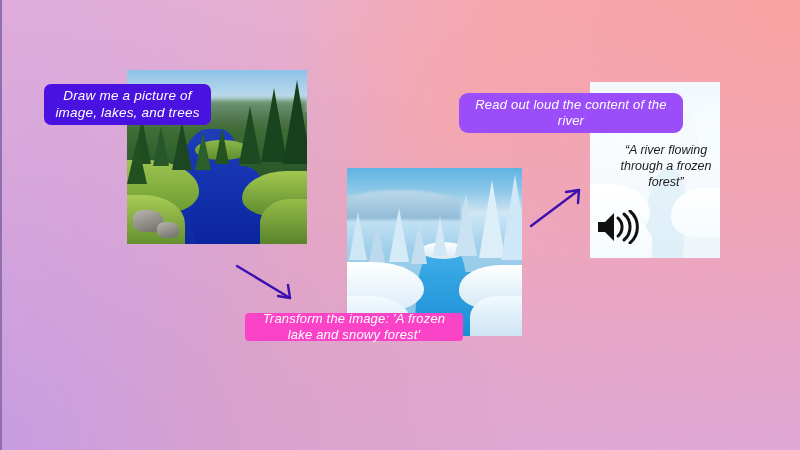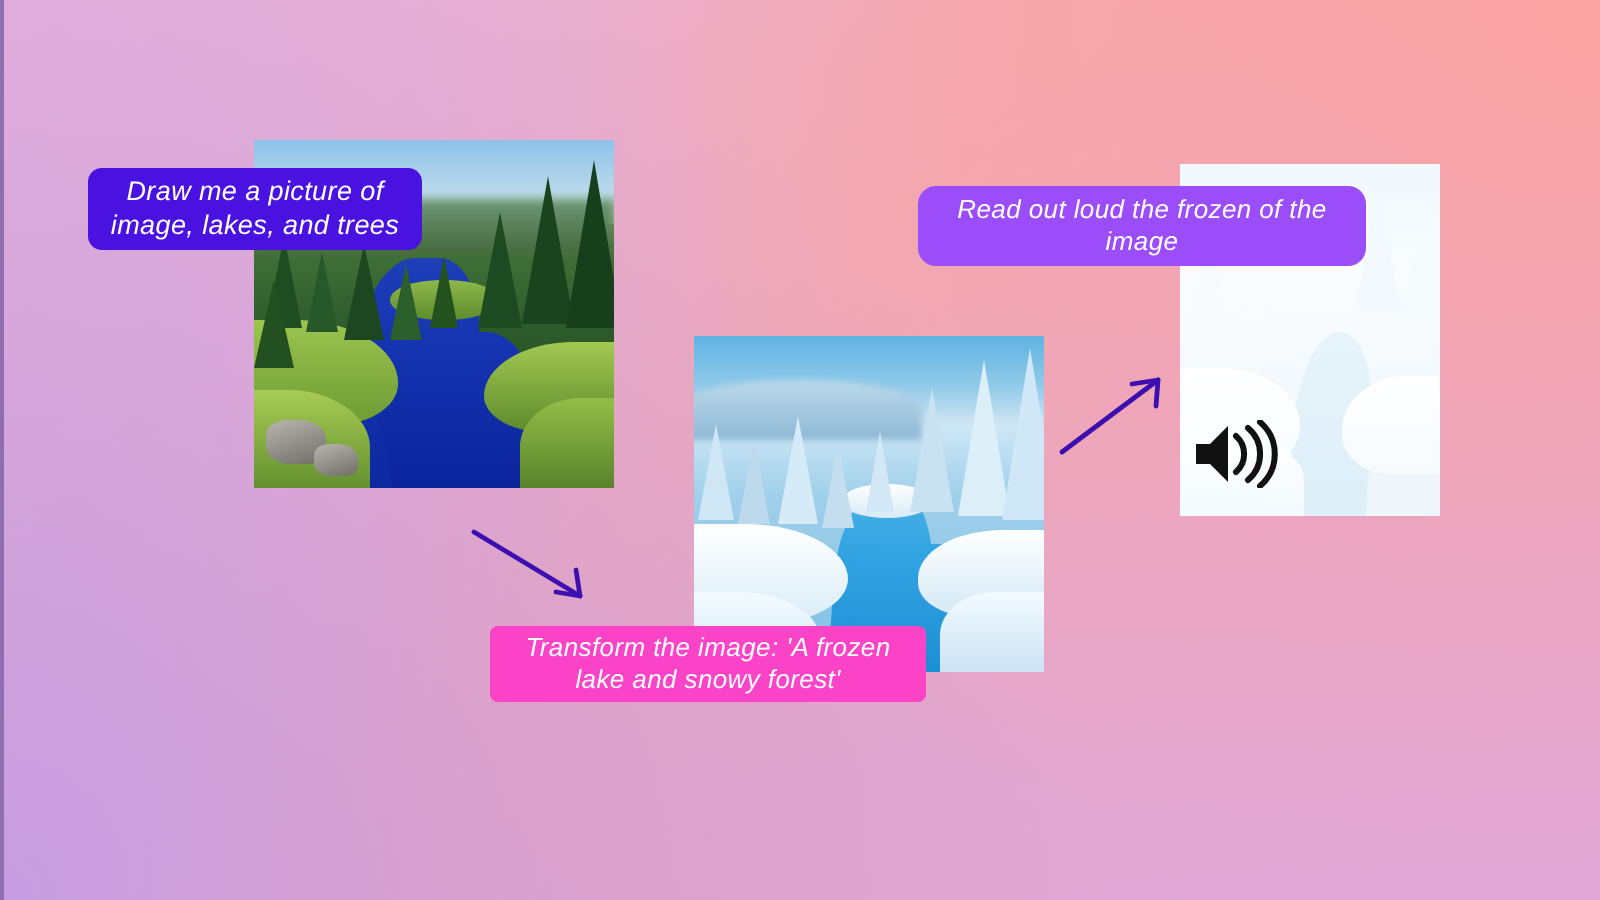--- a/index.html
+++ b/index.html
@@ -93,21 +93,21 @@
   .bubble{
     position:absolute;box-sizing:border-box;
     color:#ffffff;font-style:italic;text-align:center;
     display:flex;align-items:center;justify-content:center;
     line-height:1.22;letter-spacing:.2px;
     border-radius:7px;
     padding:4px 8px;
   }
   #bubble-draw{background:#4a12e0;left:42px;top:84px;width:167px;height:41px;font-size:13.5px;}
   #bubble-read{background:#9b4dfa;left:457px;top:93px;width:224px;height:40px;font-size:13px;border-radius:9px;}
-  #bubble-transform{background:#fb43c8;left:243px;top:313px;width:218px;height:38px;font-size:13px;border-radius:4px;}
+  #bubble-transform{background:#fb43c8;left:243px;top:313px;width:218px;height:28px;font-size:13px;border-radius:4px;}
 
   
   #caption-quote{
     position:absolute;left:608px;top:142px;width:112px;
     font-style:italic;font-size:12.5px;line-height:1.28;
     color:#1b1b1b;text-align:center;
   }
   #speaker-icon{position:absolute;left:594px;top:210px;width:44px;height:34px;}
 
   
@@ -170,31 +170,32 @@
     <div style="position:absolute;left:-10%;top:58%;width:56%;height:30%;background:linear-gradient(180deg,#ffffff,#eaf5fc);border-radius:0 55% 45% 0;"></div>
     <div style="position:absolute;right:-8%;top:60%;width:46%;height:28%;background:linear-gradient(180deg,#ffffff,#e8f4fb);border-radius:55% 0 0 40%;"></div>
     <div style="position:absolute;left:-12%;top:78%;width:60%;height:26%;background:linear-gradient(180deg,#fbfeff,#dceef9);border-radius:0 45% 0 0;"></div>
     <div style="position:absolute;left:88px;top:10px;width:0;height:0;border-left:11px solid transparent;border-right:11px solid transparent;border-bottom:62px solid #dff0fa;"></div>
     <div style="position:absolute;left:110px;top:18px;width:0;height:0;border-left:12px solid transparent;border-right:12px solid transparent;border-bottom:58px solid #e6f3fb;"></div>
     <div style="position:absolute;left:6px;top:30px;width:0;height:0;border-left:9px solid transparent;border-right:9px solid transparent;border-bottom:46px solid #e9f4fc;"></div>
     <div style="position:absolute;left:30px;top:40px;width:0;height:0;border-left:8px solid transparent;border-right:8px solid transparent;border-bottom:40px solid #edf6fd;"></div>
     <div class="veil"></div>
   </div>
 
+  <div id="caption-quote">“A river flowing through a frozen forest”</div>
 
   <svg id="speaker-icon" viewBox="0 0 44 34">
     <path d="M2 12 h7 L18 3 v28 L9 22 H2 Z" fill="#111111"></path>
     <path d="M22 8 a12 12 0 0 1 0 18" stroke="#111111" stroke-width="3" fill="none" stroke-linecap="round"></path>
     <path d="M28 4 a17 17 0 0 1 0 26" stroke="#111111" stroke-width="3" fill="none" stroke-linecap="round"></path>
     <path d="M34 1 a21 21 0 0 1 0 32" stroke="#111111" stroke-width="3" fill="none" stroke-linecap="round"></path>
   </svg>
 
   <div class="bubble" id="bubble-draw">Draw me a picture of image, lakes, and trees</div>
 
-  <div class="bubble" id="bubble-read">Read out loud the frozen of the image</div>
+  <div class="bubble" id="bubble-read">Read out loud the content of the river</div>
 
   <div class="bubble" id="bubble-transform">Transform the image: 'A frozen lake and snowy forest'</div>
 
   <svg class="arrow-svg" id="arrow-1" width="70" height="52" viewBox="0 0 70 52">
     <path d="M3 8 L56 40" stroke="#3d0fb0" stroke-width="2.4" fill="none" stroke-linecap="round"></path>
     <path d="M56 40 L44 38 M56 40 L54 27" stroke="#3d0fb0" stroke-width="2.4" fill="none" stroke-linecap="round"></path>
   </svg>
 
   <svg class="arrow-svg" id="arrow-2" width="60" height="50" viewBox="0 0 60 50">
     <path d="M2 42 L50 6" stroke="#3d0fb0" stroke-width="2.4" fill="none" stroke-linecap="round"></path>

